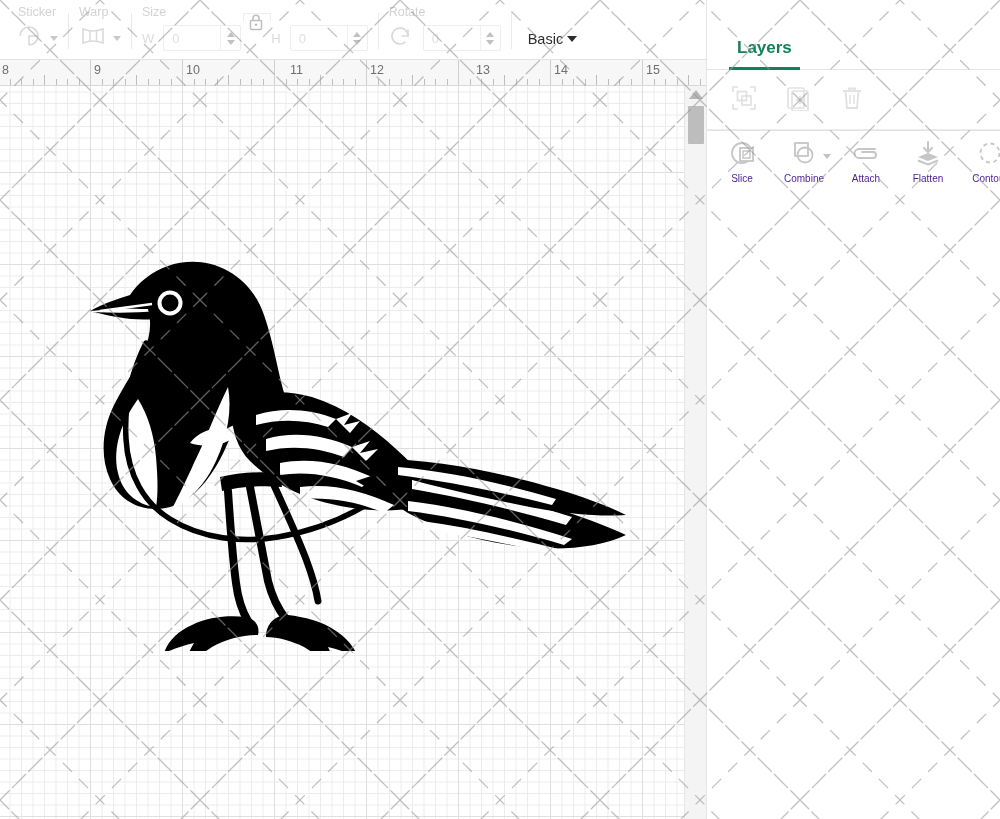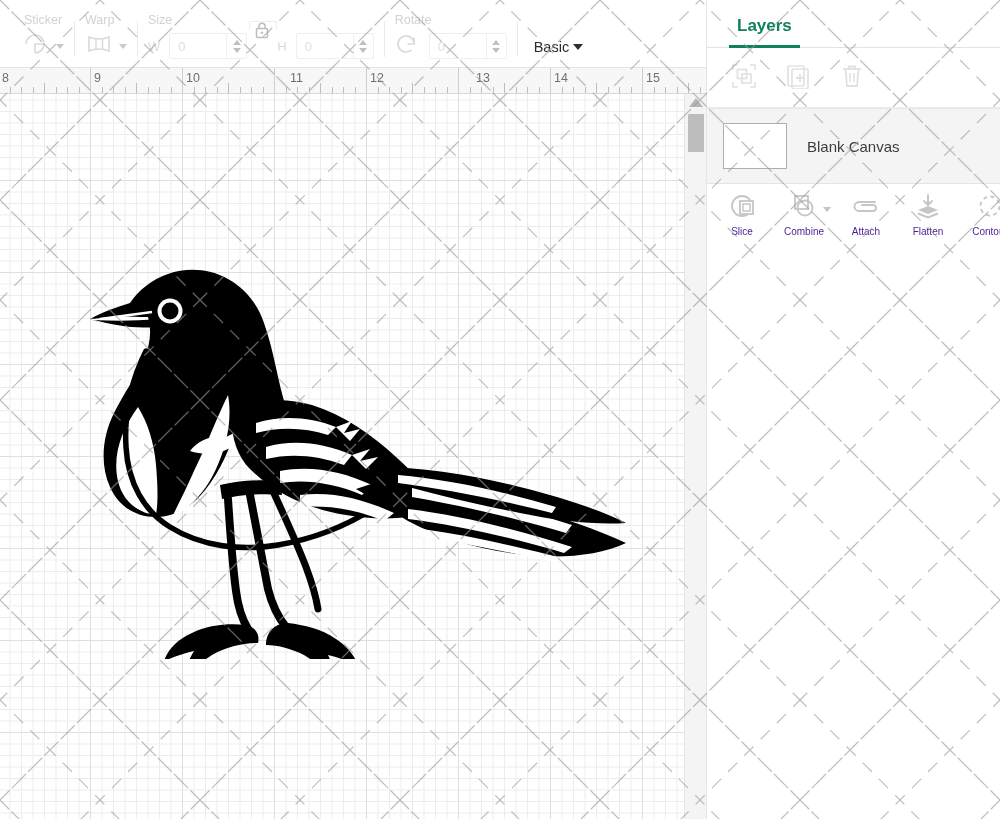--- a/index.html
+++ b/index.html
@@ -20,25 +20,25 @@
   #left {
     position: relative;
     width: 706px; height: 819px;
     background: #ffffff;
     flex: 0 0 706px;
   }
 
   
   #toolbar {
     position: relative;
-    height: 68px;
+    height: 60px;
     background: #ffffff;
     display: flex;
     align-items: flex-end;
-    padding: 0 0 8px 14px;
+    padding: 0 0 8px 8px;
     border-bottom: 1px solid #e3e3e3;
   }
   .tb-group {
     position: relative;
     display: flex;
     flex-direction: column;
     justify-content: flex-end;
     height: 52px;
     padding: 0 10px;
   }
@@ -195,21 +195,21 @@
   #right {
     position: relative;
     width: 294px; height: 819px;
     flex: 0 0 294px;
     background: #ffffff;
     border-left: 1px solid #e6e6e6;
     display: flex; flex-direction: column;
   }
   #panel-tabs {
     display: flex; align-items: flex-end;
-    height: 48px;
+    height: 70px;
     padding: 0 0 0 14px;
     border-bottom: 1px solid #e4e4e4;
     position: relative;
   }
   .ptab {
     font-size: 17px; color: #4a4a4a;
     padding: 0 16px 11px 16px;
     cursor: pointer; position: relative;
   }
   .ptab.active { color: #12805c; font-weight: bold; }
@@ -613,24 +613,20 @@
         <svg width="26" height="26" viewBox="0 0 26 26">
           <path d="M4 6 H22" stroke="#333" stroke-width="1.8"></path>
           <path d="M10 6 V3.5 H16 V6" fill="none" stroke="#333" stroke-width="1.8"></path>
           <path d="M6.5 6 L8 23 H18 L19.5 6" fill="none" stroke="#333" stroke-width="1.8"></path>
           <path d="M11 10 V19 M15 10 V19" stroke="#333" stroke-width="1.6"></path>
         </svg>
       </span>
     </div>
 
 
-    <div id="canvas-row">
-      <div id="canvas-thumb"></div>
-      <span id="canvas-label">Blank Canvas</span>
-    </div>
 
     <div id="bottom-bar">
 
       <div class="bb-item">
         <span class="bb-ico">
           <svg width="28" height="26" viewBox="0 0 28 26">
             <path d="M14 3 A10 10 0 1 0 14 23 A10 10 0 1 0 14 3" fill="none" stroke="#444" stroke-width="1.8"></path>
             <rect x="12" y="8" width="13" height="13" fill="#fff" stroke="#444" stroke-width="1.8"></rect>
             <rect x="15" y="11" width="7" height="7" fill="none" stroke="#444" stroke-width="1.5"></rect>
           </svg>

